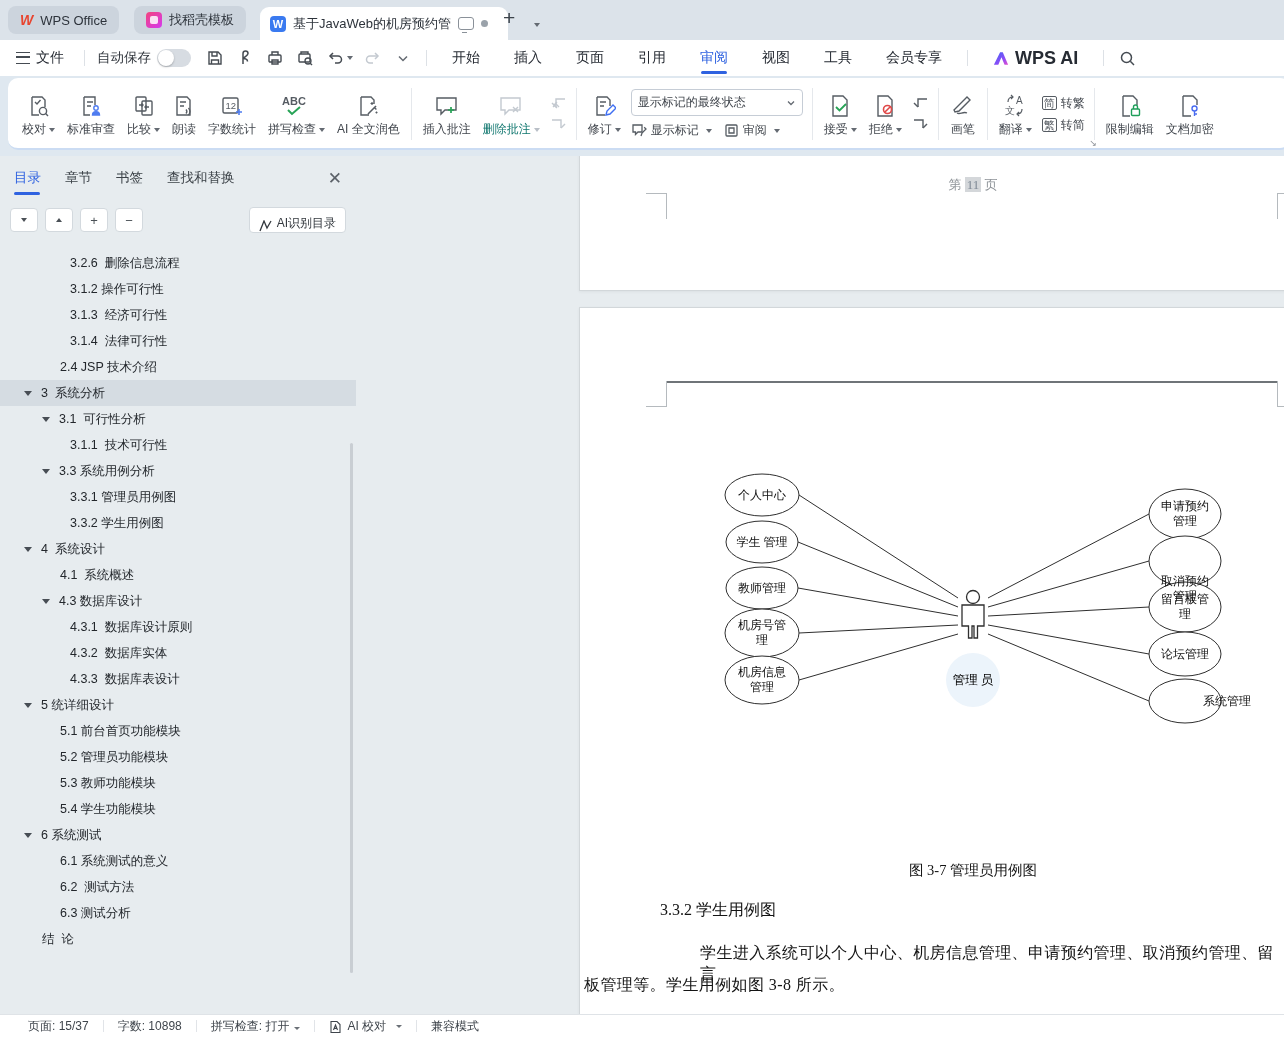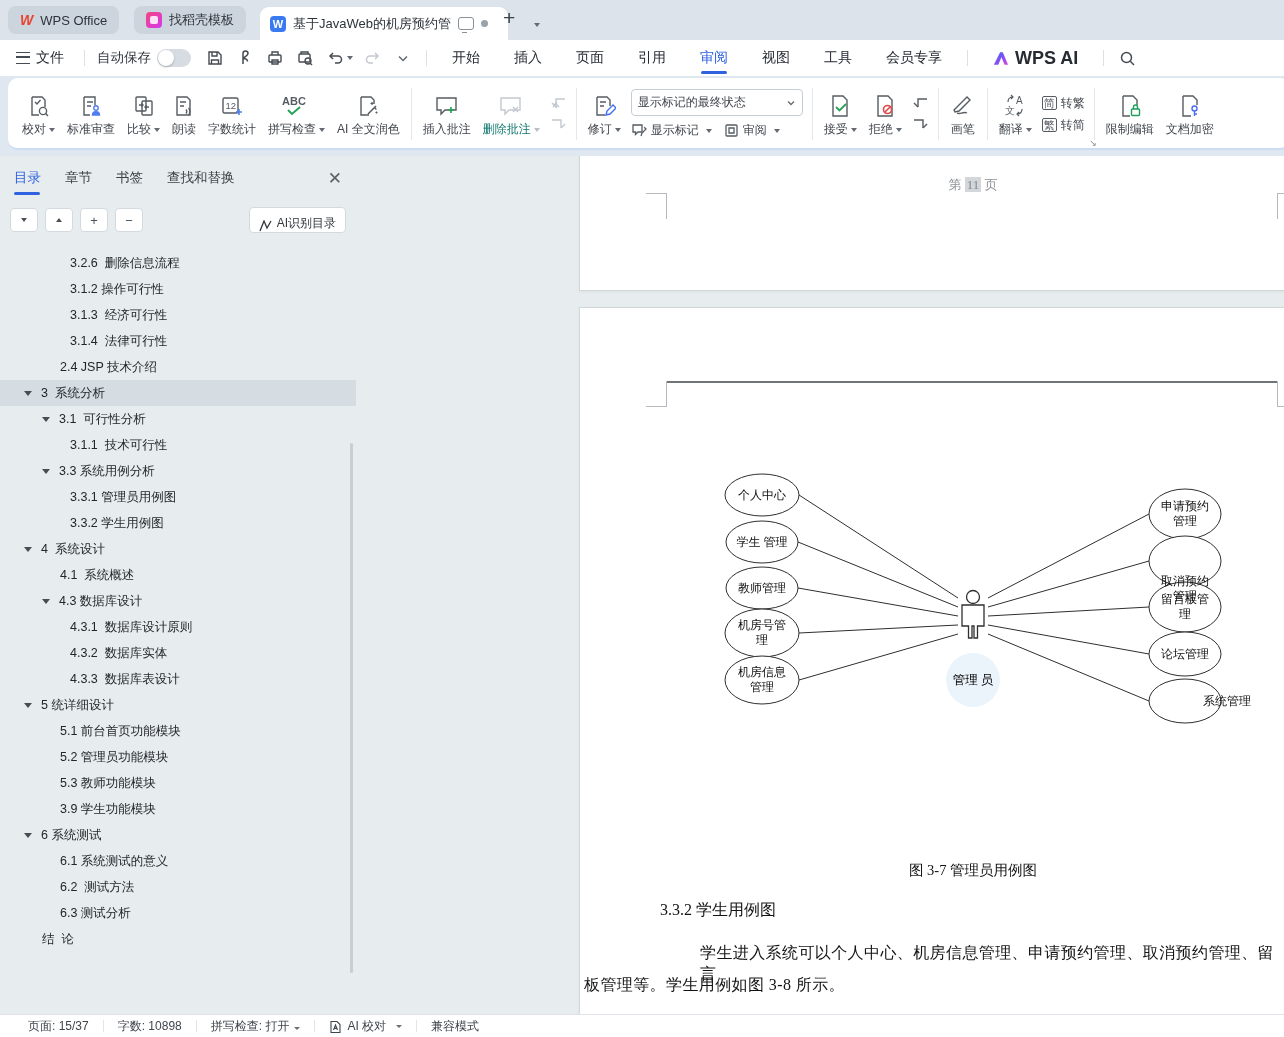--- a/index.html
+++ b/index.html
@@ -616,21 +616,21 @@
           <div class="toc-row lvl2">
             <span class="sp"></span>
             <span class="t">5.2 管理员功能模块</span>
           </div>
           <div class="toc-row lvl2">
             <span class="sp"></span>
             <span class="t">5.3 教师功能模块</span>
           </div>
           <div class="toc-row lvl2">
             <span class="sp"></span>
-            <span class="t">3.9 学生功能模块</span>
+            <span class="t">5.4 学生功能模块</span>
           </div>
           <div class="toc-row lvl1">
             <span class="tri"></span>
             <span class="t">6 系统测试</span>
           </div>
           <div class="toc-row lvl2">
             <span class="sp"></span>
             <span class="t">6.1 系统测试的意义</span>
           </div>
           <div class="toc-row lvl2">

